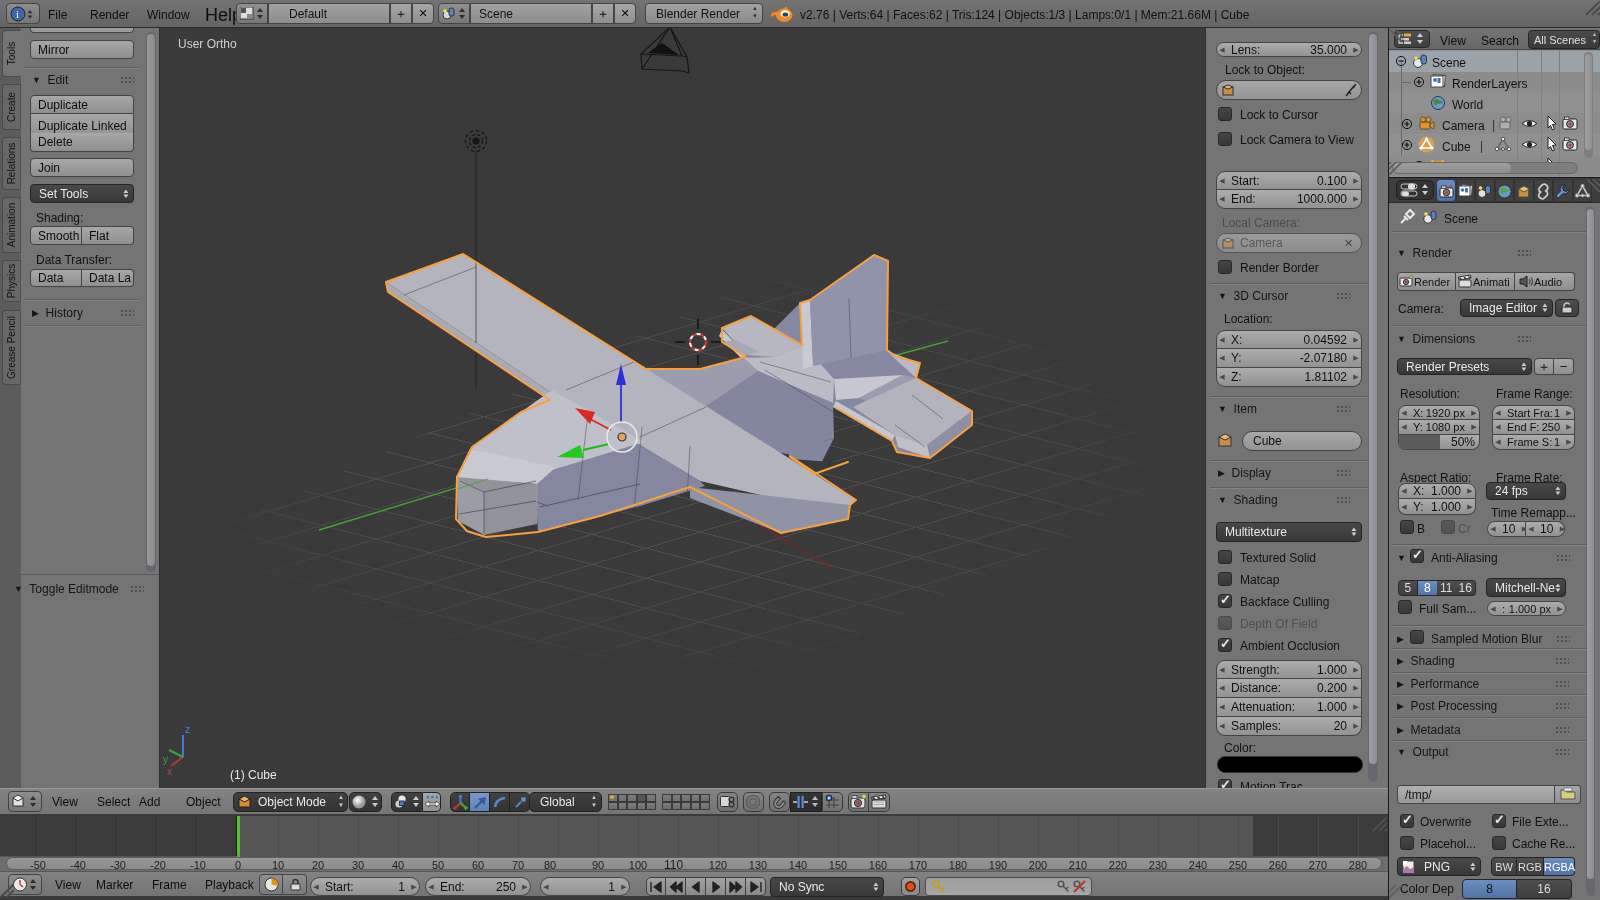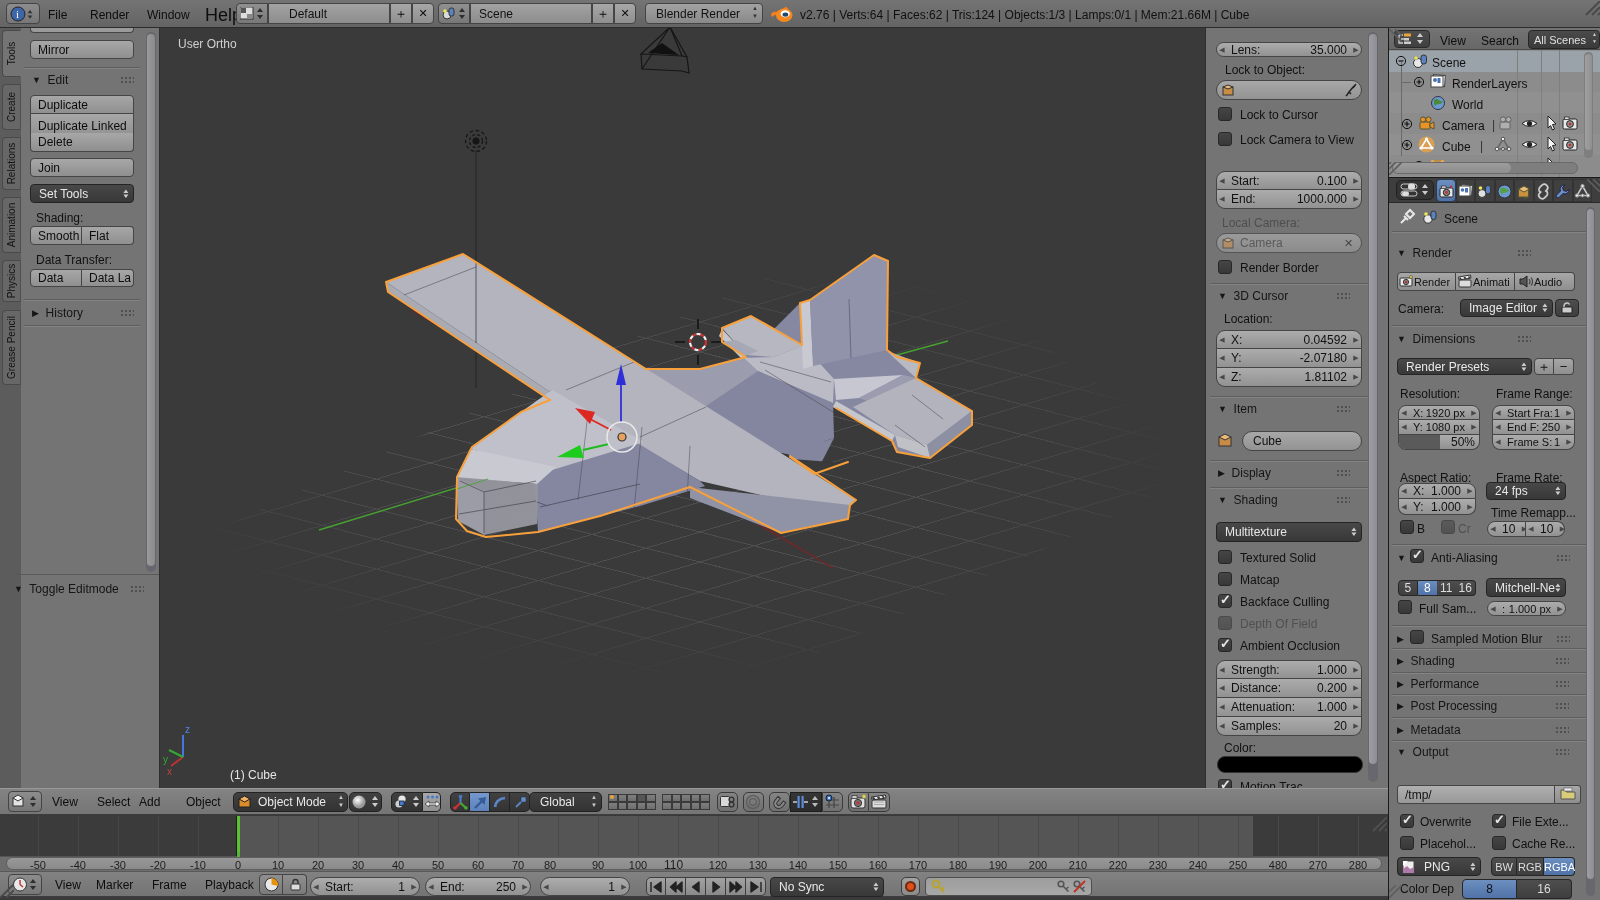--- a/index.html
+++ b/index.html
@@ -657,21 +657,21 @@
     <div class="lbl" style="left:864px;top:858px;width:28px;text-align:center;font-size:11px;color:#1d1d1d;">160</div>
     <div class="lbl" style="left:904px;top:858px;width:28px;text-align:center;font-size:11px;color:#1d1d1d;">170</div>
     <div class="lbl" style="left:944px;top:858px;width:28px;text-align:center;font-size:11px;color:#1d1d1d;">180</div>
     <div class="lbl" style="left:984px;top:858px;width:28px;text-align:center;font-size:11px;color:#1d1d1d;">190</div>
     <div class="lbl" style="left:1024px;top:858px;width:28px;text-align:center;font-size:11px;color:#1d1d1d;">200</div>
     <div class="lbl" style="left:1064px;top:858px;width:28px;text-align:center;font-size:11px;color:#1d1d1d;">210</div>
     <div class="lbl" style="left:1104px;top:858px;width:28px;text-align:center;font-size:11px;color:#1d1d1d;">220</div>
     <div class="lbl" style="left:1144px;top:858px;width:28px;text-align:center;font-size:11px;color:#1d1d1d;">230</div>
     <div class="lbl" style="left:1184px;top:858px;width:28px;text-align:center;font-size:11px;color:#1d1d1d;">240</div>
     <div class="lbl" style="left:1224px;top:858px;width:28px;text-align:center;font-size:11px;color:#1d1d1d;">250</div>
-    <div class="lbl" style="left:1264px;top:858px;width:28px;text-align:center;font-size:11px;color:#1d1d1d;">480</div>
+    <div class="lbl" style="left:1264px;top:858px;width:28px;text-align:center;font-size:11px;color:#1d1d1d;">260</div>
     <div class="lbl" style="left:1304px;top:858px;width:28px;text-align:center;font-size:11px;color:#1d1d1d;">270</div>
     <div class="lbl" style="left:1344px;top:858px;width:28px;text-align:center;font-size:11px;color:#1d1d1d;">280</div>
 <div class="abs" style="left:237px;top:852px;width:3px;height:5px;background:#58b33c;"></div>
 <div class="abs" style="left:0;top:871px;width:1388px;height:26px;background:linear-gradient(#828282,#747474);border-top:1px solid #595959;border-bottom:1px solid #3c3c3c;"></div>
 <div class="abs" style="left:8px;top:874px;width:34px;height:21px;background:linear-gradient(#8d8d8d,#777);border:1px solid #444;border-radius:4px;"></div>
 <svg class="abs" style="left:12px;top:877px" width="28" height="15">
       <circle cx="8" cy="7.5" r="6.5" fill="#e8e8e8" stroke="#333"></circle>
       <path d="M8 7.5 L8 3 M8 7.5 L11 10" stroke="#b33" stroke-width="1.4"></path>
       <path d="M18 6 l3-4 3 4 z M18 9 l3 4 3-4 z" fill="#2e2e2e"></path>
     </svg>

